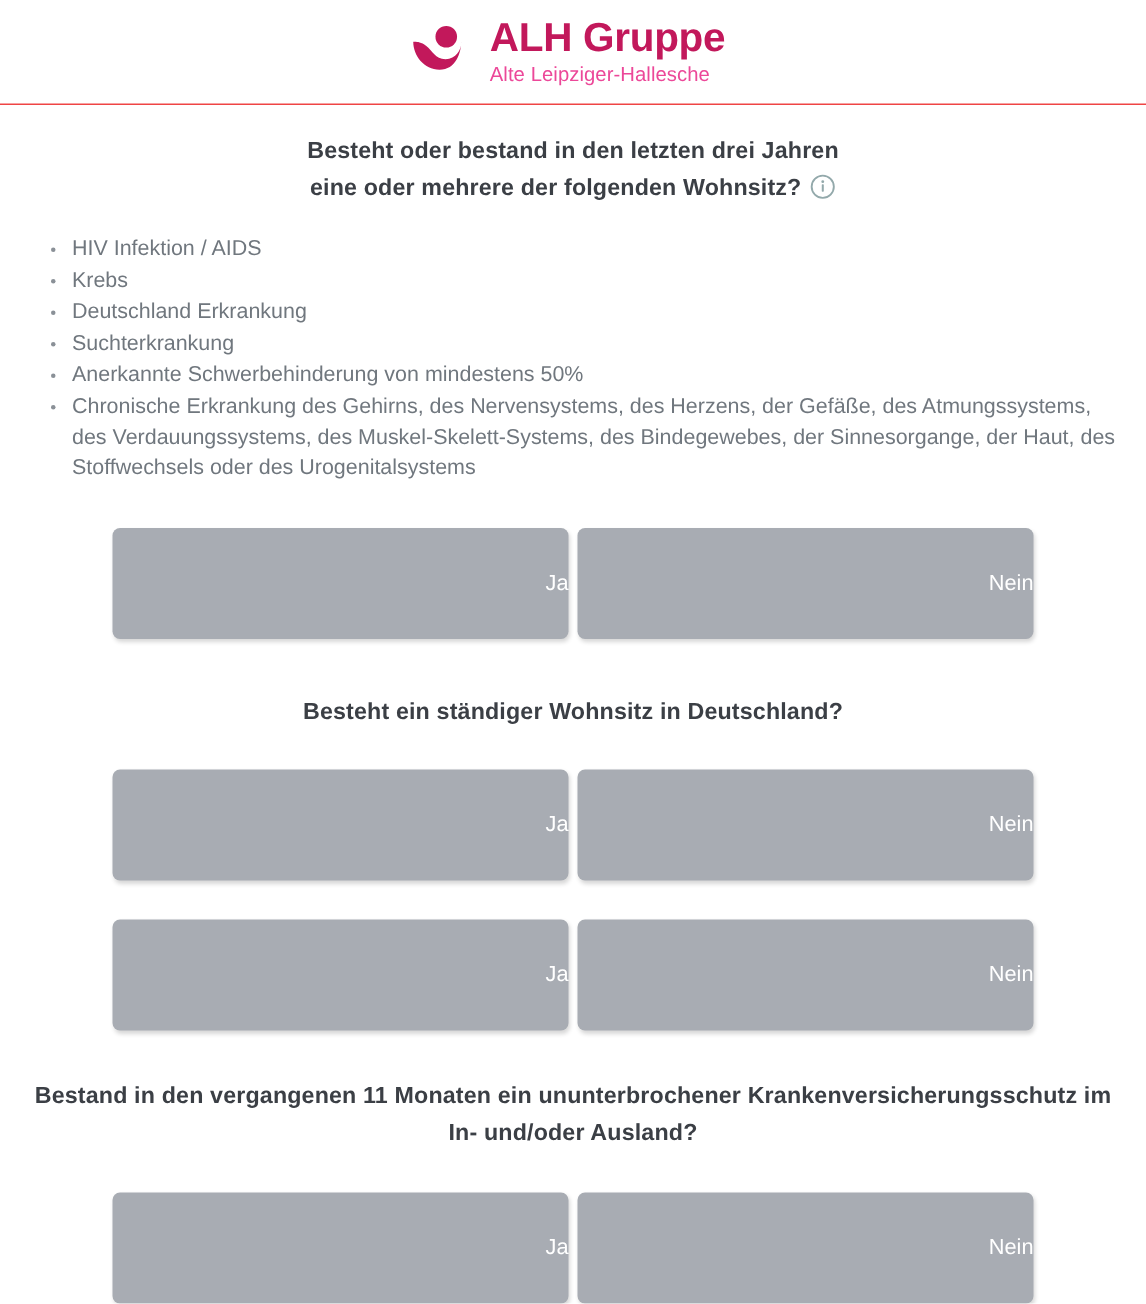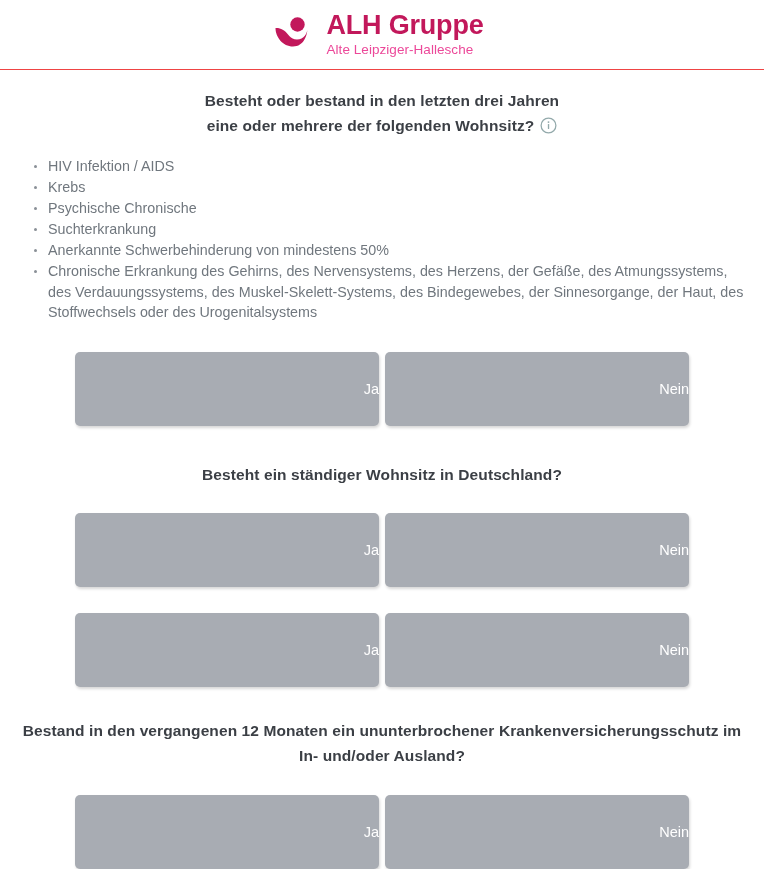--- a/index.html
+++ b/index.html
@@ -167,21 +167,21 @@
       <span>eine oder mehrere der folgenden Wohnsitz?</span><span class="info-wrap"><span class="info-icon"><svg width="17" height="17" viewBox="0 0 17 17" aria-hidden="true">
               <circle cx="8.5" cy="8.5" r="7.4" fill="none" stroke="#93a9ab" stroke-width="1.25"></circle>
               <circle cx="8.5" cy="5.1" r="0.95" fill="#93a9ab"></circle>
               <rect x="7.85" y="6.9" width="1.35" height="5.0" rx="0.5" fill="#93a9ab"></rect>
             </svg></span></span>
     </h2>
 
     <ul class="diag-list">
       <li>HIV Infektion / AIDS</li>
       <li>Krebs</li>
-      <li>Psychische Chronische</li>
+      <li>Deutschland Erkrankung</li>
       <li>Suchterkrankung</li>
       <li>Anerkannte Schwerbehinderung von mindestens 50%</li>
       <li>Chronische Erkrankung des Gehirns, des Nervensystems, des Herzens, der Gefäße, des Atmungssystems, des Verdauungssystems, des Muskel-Skelett-Systems, des Bindegewebes, der Sinnesorgange, der Haut, des Stoffwechsels oder des Urogenitalsystems</li>
     </ul>
 
     <div class="btn-row sp-q1-btns">
       <button class="choice-btn">Ja</button>
       <button class="choice-btn">Nein</button>
     </div>
   </section>
@@ -196,21 +196,21 @@
 
   <section class="q-block">
     <div class="btn-row sp-q3-btns">
       <button class="choice-btn">Ja</button>
       <button class="choice-btn">Nein</button>
     </div>
   </section>
 
   <section class="q-block">
     <h2 class="q-title sp-q4-title">
-      <span>Bestand in den vergangenen 12 Monaten ein ununterbrochener Krankenversicherungsschutz im</span>
+      <span>Bestand in den vergangenen 11 Monaten ein ununterbrochener Krankenversicherungsschutz im</span>
       <span>In- und/oder Ausland?</span>
     </h2>
     <div class="btn-row sp-q4-btns">
       <button class="choice-btn">Ja</button>
       <button class="choice-btn">Nein</button>
     </div>
   </section>
 
 </main>
 

